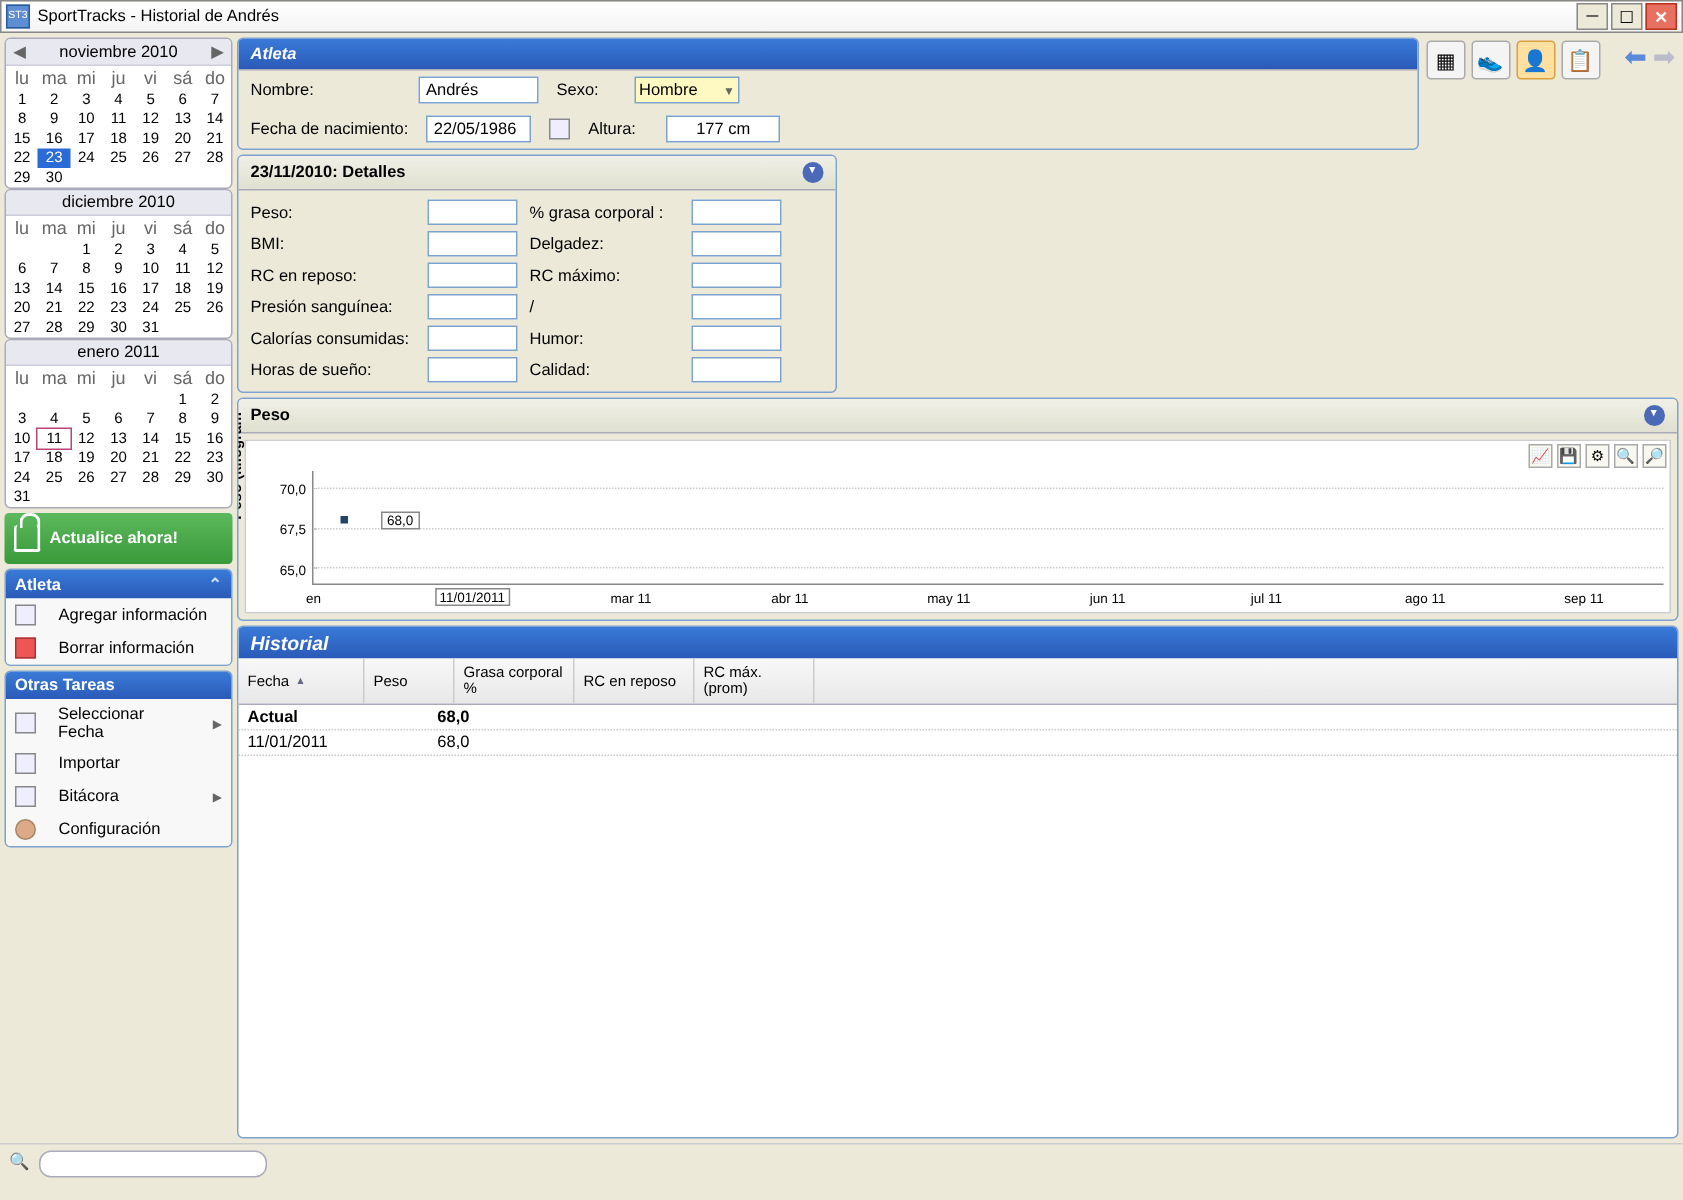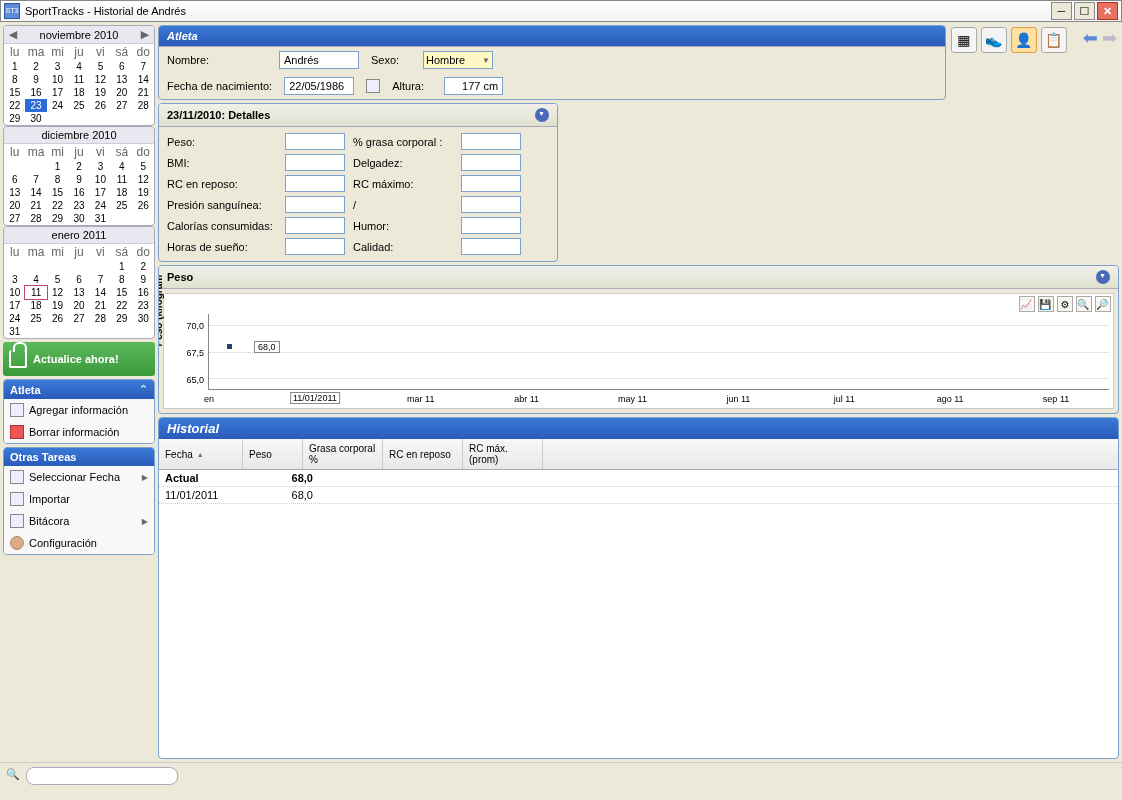--- a/index.html
+++ b/index.html
@@ -21,21 +21,21 @@
 .cal-grid .day { padding: 1px 0; cursor: pointer; font-size: 10px; }
 .cal-grid .day.sel { background: #2a6bd8; color: #fff; }
 .cal-grid .day.today { outline: 1px solid #b47; }
 .update-btn { background: linear-gradient(#5cb85c,#3a9a3a); color: #fff; border-radius: 3px; padding: 8px 6px; display: flex; align-items: center; gap: 6px; cursor: pointer; font-weight: bold; text-align: right; }
 .update-btn .lock { width: 18px; height: 18px; border: 2px solid #fff; border-radius: 3px 3px 2px 2px; border-top: none; position: relative; }
 .update-btn .lock::before { content: ''; position: absolute; top: -8px; left: 2px; width: 10px; height: 8px; border: 2px solid #fff; border-bottom: none; border-radius: 6px 6px 0 0; }
 .panel { border: 1px solid #7da2ce; border-radius: 4px; background: #fff; overflow: hidden; }
 .panel-header { background: linear-gradient(#3a7ad8,#2a5ab8); color: #fff; font-weight: bold; padding: 3px 6px; display: flex; justify-content: space-between; align-items: center; font-size: 12px; }
 .panel-header .collapse { cursor: pointer; color: #cde; }
 .panel-body { background: #f8f8f8; }
-.panel-item { padding: 4px 6px; display: flex; align-items: center; gap: 5px; cursor: pointer; }
+.panel-item { padding: 4px 6px; display: flex; align-items: center; gap: 15px; cursor: pointer; }
 .mini-icon { width: 14px; height: 14px; display: inline-block; border: 1px solid #888; background: #eef; }
 .mini-icon.red { background: #e55; border-color: #a33; }
 .mini-icon.gear { background: #da8; border-radius: 50%; border-color: #a86; }
 .chev { margin-left: auto; color: #666; font-size: 8px; }
 .content { flex: 1; display: flex; flex-direction: column; gap: 3px; }
 .top-row { display: flex; gap: 3px; }
 .atleta-panel { flex: 1; border: 1px solid #7da2ce; border-radius: 4px; background: #ece9d8; overflow: hidden; }
 .toolbar { display: flex; gap: 4px; padding: 2px; }
 .toolbtn { width: 26px; height: 26px; border: 1px solid #aaa; background: #f4f4f4; border-radius: 3px; cursor: pointer; display: flex; align-items: center; justify-content: center; font-size: 14px; }
 .toolbtn.sel { background: #ffe0a0; border-color: #d8a040; }
@@ -304,21 +304,21 @@
           <div class="form-select" style="width:70px">
             <span>Hombre</span>
               <span class="arr">▼</span>
           </div>
         </div>
         <div class="form-row">
           <label>Fecha de nacimiento:</label>
           <div class="form-input" style="width:70px">22/05/1986</div>
           <span style="width:14px;height:14px;border:1px solid #888;background:#eef;cursor:pointer"></span>
           <label style="min-width:40px">Altura:</label>
-          <div class="form-input" style="width:59px;text-align:right">177 cm</div>
+          <div class="form-input" style="width:76px;text-align:center">177 cm</div>
         </div>
       </div>
       <div class="toolbar">
         <div class="toolbtn">▦</div>
         <div class="toolbtn">👟</div>
         <div class="toolbtn sel">👤</div>
         <div class="toolbtn">📋</div>
         <div style="width:8px"></div>
         <div class="arrow-icon">⬅</div>
         <div class="arrow-icon dim">➡</div>

